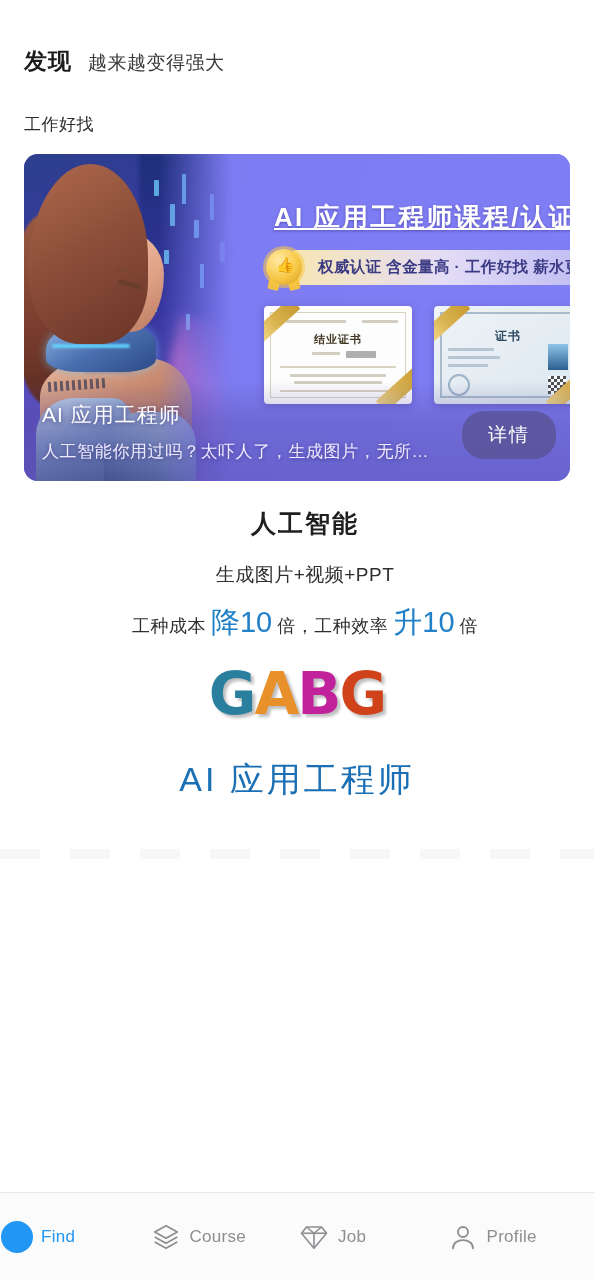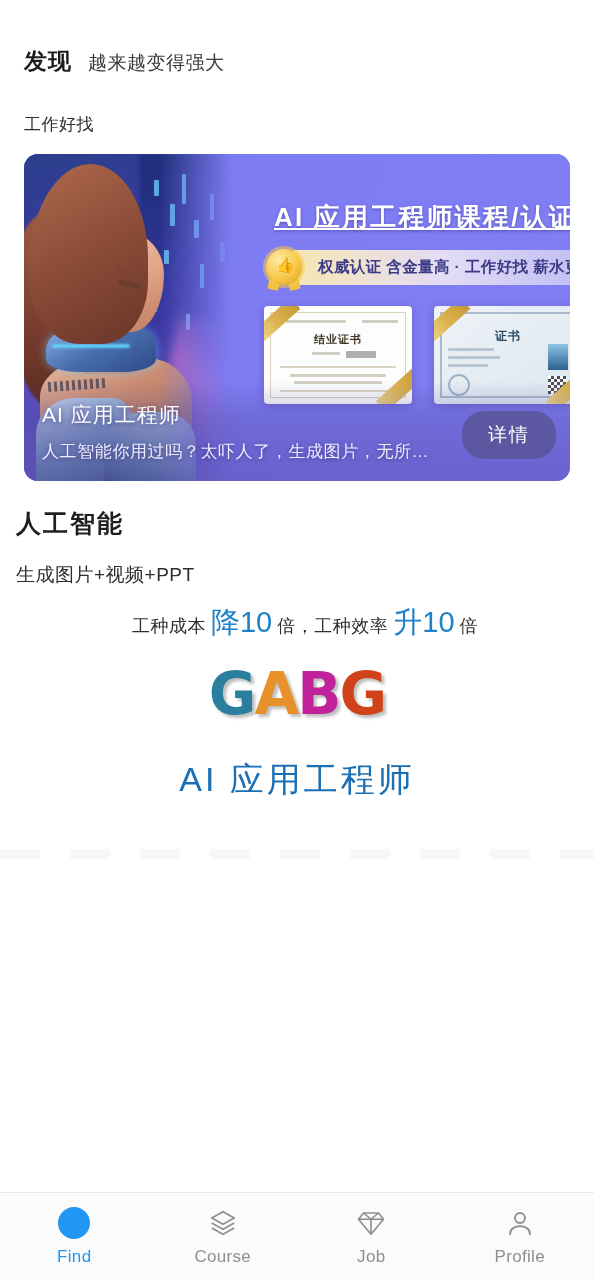--- a/index.html
+++ b/index.html
@@ -172,21 +172,21 @@
   .banner-desc { position:absolute; left:18px; bottom:18px; width:420px; font-size:17px;
     color:#eeeaff; letter-spacing:.6px; white-space:nowrap; overflow:hidden;
     text-shadow:0 1px 4px rgba(40,30,110,.55); }
   .detail-btn {
     position:absolute; right:14px; bottom:22px; padding:11px 26px; border-radius:22px;
     background:rgba(86,80,140,.72); color:#ffffff; font-size:19px; letter-spacing:2px;
     border:none; cursor:pointer;
   }
 
   
-  .promo { padding:26px 0 0 16px; }
+  .promo { padding:26px 0 0 16px; text-align:center; }
   .promo-h { font-size:25px; font-weight:bold; color:#1f1f21; letter-spacing:2px; }
   .promo-s { margin-top:22px; font-size:19px; color:#2e2e30; letter-spacing:.5px; }
   .promo-stats { margin-top:15px; font-size:18px; color:#2e2e30; letter-spacing:.5px;
     display:flex; justify-content:center; align-items:baseline; gap:5px; }
   .hl { color:#2080c8; font-size:29px; letter-spacing:0; }
 
   
   .video { position:relative; width:594px; height:350px; background:#000000;
     margin-top:24px; overflow:hidden; }
   .slide-window {
@@ -226,21 +226,21 @@
   .gabg span:nth-child(3){ color:#c1219b; }
   .gabg span:nth-child(4){ color:#d0431a; }
   .brand-title { margin-top:34px; font-size:34px; color:#1a6fb5; letter-spacing:3px; }
   .ghost-line { margin-top:46px; height:10px; opacity:.045;
     background:repeating-linear-gradient(90deg,#555 0 40px, transparent 40px 70px); }
 
   
   .tabbar { position:absolute; left:0; bottom:0; width:594px; height:88px;
     background:#fbfbfb; border-top:1px solid #e8e8e8;
     display:flex; align-items:center; }
-  .tab { flex:1; display:flex; flex-direction:column; align-items:center; gap:7px; cursor:pointer; }
+  .tab { flex:1; display:flex; flex-direction:row; align-items:center; gap:7px; cursor:pointer; }
   .tab-icon { width:34px; height:34px; display:flex; align-items:center; justify-content:center; }
   .tab-label { font-size:17px; color:#8e8e93; letter-spacing:.3px; }
   .tab.active .tab-label { color:#2196f3; }
   .compass { width:32px; height:32px; border-radius:50%; background:#2196f3;
     display:flex; align-items:center; justify-content:center; }
 </style>
 </head>
 <body>
 
 <div class="screen">

